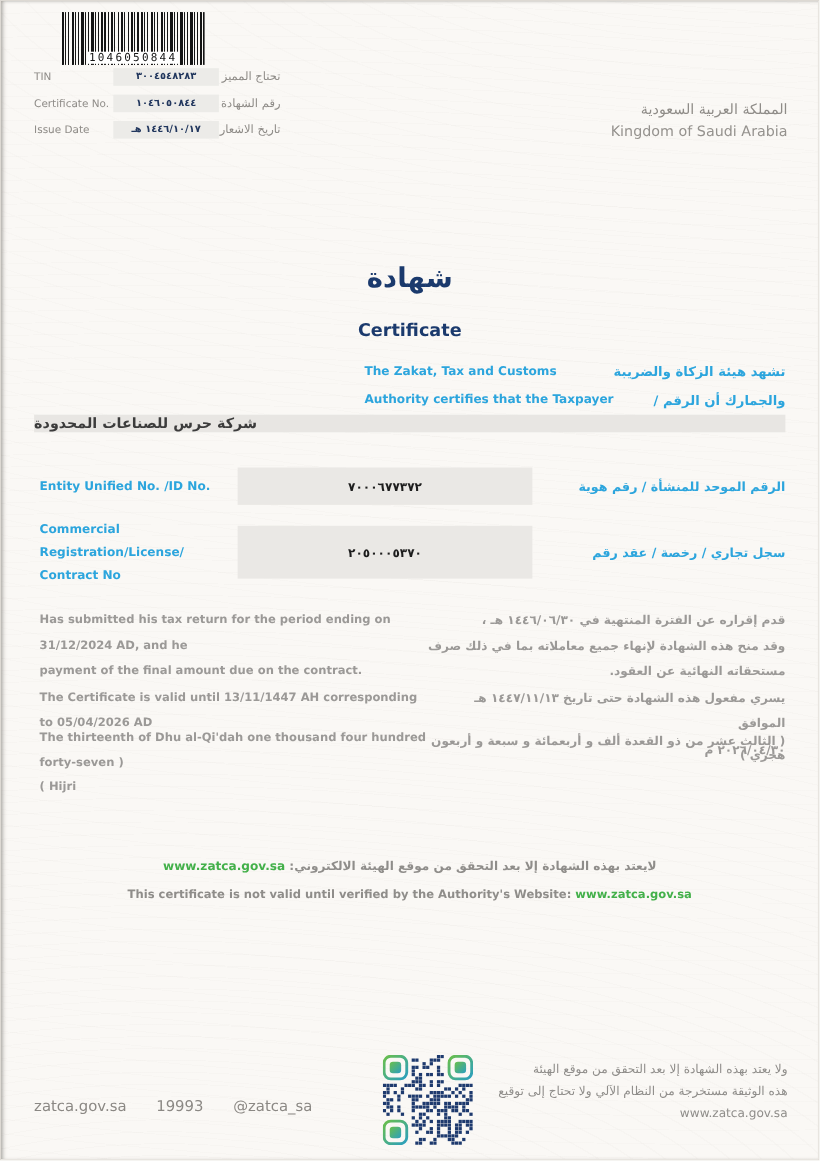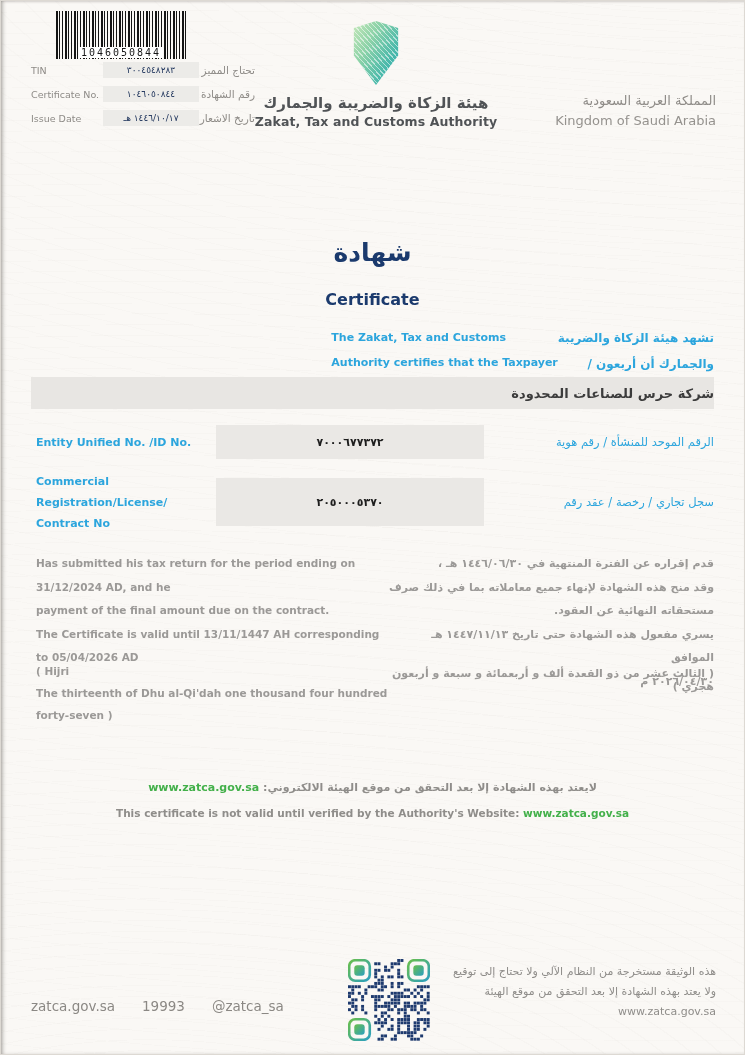--- a/index.html
+++ b/index.html
@@ -31,21 +31,21 @@
     background:#fff; padding:0 2px;
     font-family:"DejaVu Sans Mono","Liberation Mono",monospace;
     font-size:10px; letter-spacing:2px; color:#161616; white-space:nowrap;
   }
 
   .meta { position:absolute; left:30px; top:57px; width:224px; }
   .meta-row { display:flex; align-items:center; height:24px; }
   .meta-label-en { width:72px; font-size:9.5px; color:#8e8b87; }
   .meta-value {
     width:96px; background:#ecebe8; text-align:center;
-    font-size:9px; font-weight:normal; color:#21365d; padding:3px 0;
+    font-size:9px; font-weight:bold; color:#21365d; padding:3px 0;
     direction:rtl;
   }
   .meta-label-ar { flex:1; text-align:right; font-size:10.5px; color:#8e8b87; direction:rtl; }
 
   .logo-block { position:absolute; left:250px; width:250px; top:20px; text-align:center; }
   .shield {
     position:relative; margin:0 auto; width:54px; height:64px;
     clip-path: polygon(50% 0%, 91% 11%, 91% 54%, 50% 100%, 9% 54%, 9% 11%);
     background: linear-gradient(118deg,#cdeabc 2%,#8ed3a8 35%,#46b7ab 72%,#35acb8 100%);
   }
@@ -66,35 +66,35 @@
   .title-en { position:absolute; top:289px; left:0; width:100%; text-align:center;
     font-size:16px; font-weight:bold; color:#1b3a6d; }
 
   
   .certify { position:absolute; top:324px; left:35px; right:30px;
     display:flex; justify-content:flex-end; }
   .certify-en { font-size:11px; font-weight:bold; color:#2ca5dd; line-height:25px; }
   .certify-ar { font-size:12px; font-weight:bold; color:#2ca5dd; line-height:26px;
     text-align:right; direction:rtl; }
 
-  .company-bar { position:absolute; top:376px; left:30px; right:30px; height:32px;
-    background:#e8e6e3; display:flex; align-items:center; justify-content:flex-end; }
+  .company-bar { position:absolute; top:376px; left:30px; right:30px; height:16px;
+    background:#e8e6e3; display:flex; align-items:center; justify-content:flex-start; }
   .company-name { font-size:13px; font-weight:bold; color:#3c3c3c; direction:rtl; }
 
   
   .field-row { position:absolute; left:35px; right:30px; }
   .field-row.r1 { top:424px; height:34px; }
   .field-row.r2 { top:477px; height:48px; }
   .f-label-en { position:absolute; left:0; top:50%; transform:translateY(-50%);
     width:180px; font-size:11px; font-weight:bold; color:#2ca5dd; line-height:21px; }
   .f-box { position:absolute; left:180px; width:268px; top:0; bottom:0;
     background:#eae8e5; display:flex; align-items:center; justify-content:center;
     font-size:11px; font-weight:bold; color:#1d1d1d; direction:rtl; }
   .f-label-ar { position:absolute; right:0; top:50%; transform:translateY(-50%);
-    font-size:11.5px; font-weight:normal; color:#2ca5dd; text-align:right; direction:rtl; }
+    font-size:11.5px; font-weight:bold; color:#2ca5dd; text-align:right; direction:rtl; }
 
   
   .statement { position:absolute; top:551px; left:35px; right:30px;
     display:flex; justify-content:space-between; }
   .statement-en { width:358px; font-size:10.5px; font-weight:bold; color:#9b9997; line-height:23.5px; }
   .statement-ar { width:330px; font-size:11px; font-weight:bold; color:#9b9997;
     line-height:23.5px; text-align:right; direction:rtl; }
 
   .hijri { position:absolute; top:659px; left:35px; right:30px;
     display:flex; justify-content:space-between; }
@@ -136,42 +136,37 @@
       <div class="meta-value">١٠٤٦٠٥٠٨٤٤</div>
       <div class="meta-label-ar">رقم الشهادة</div>
     </div>
     <div class="meta-row">
       <div class="meta-label-en">Issue Date</div>
       <div class="meta-value">١٤٤٦/١٠/١٧ هـ</div>
       <div class="meta-label-ar">تاريخ الاشعار</div>
     </div>
   </div>
 
-  <div class="logo-block">
-    <div class="shield"></div>
-    <div class="authority-ar">هيئة الزكاة والضريبة والجمارك</div>
-    <div class="authority-en">Zakat, Tax and Customs Authority</div>
-  </div>
 
   <div class="kingdom">
     <div class="kingdom-ar">المملكة العربية السعودية</div>
     <div class="kingdom-en">Kingdom of Saudi Arabia</div>
   </div>
 
   <div class="title-ar">شهادة</div>
   <div class="title-en">Certificate</div>
 
   <div class="certify">
     <div class="certify-en">
       <div>The Zakat, Tax and Customs</div>
       <div>Authority certifies that the Taxpayer</div>
     </div>
     <div class="certify-ar">
       <div>تشهد هيئة الزكاة والضريبة</div>
-      <div>والجمارك أن أربعون /</div>
+      <div>والجمارك أن الرقم /</div>
     </div>
   </div>
 
   <div class="company-bar">
     <div class="company-name">شركة حرس للصناعات المحدودة</div>
   </div>
 
   <div class="field-row r1">
     <div class="f-label-en">Entity Unified No. /ID No.</div>
     <div class="f-box">٧٠٠٠٦٧٧٣٧٢</div>
@@ -194,22 +189,22 @@
         <div>قدم إقراره عن الفترة المنتهية في ١٤٤٦/٠٦/٣٠ هـ ،</div>
         <div>وقد منح هذه الشهادة لإنهاء جميع معاملاته بما في ذلك صرف</div>
         <div>مستحقاته النهائية عن العقود.</div>
         <div>يسري مفعول هذه الشهادة حتى تاريخ ١٤٤٧/١١/١٣ هـ الموافق</div>
         <div>٢٠٢٦/٠٤/٣٠ م</div>
       </div>
   </div>
 
   <div class="hijri">
     <div class="hijri-en">
+        <div>The thirteenth of Dhu al-Qi'dah one thousand four hundred forty-seven )</div>
         <div>( Hijri</div>
-        <div>The thirteenth of Dhu al-Qi'dah one thousand four hundred forty-seven )</div>
       </div>
     <div class="hijri-ar">( الثالث عشر من ذو القعدة ألف و أربعمائة و سبعة و أربعون هجري )</div>
   </div>
 
   <div class="verify">
     <div class="verify-ar">
       <span>لايعتد بهذه الشهادة إلا بعد التحقق من موقع الهيئة الالكتروني:</span>
       <span class="green-link">www.zatca.gov.sa</span>
     </div>
     <div class="verify-en">
@@ -435,18 +430,18 @@
         <rect x="1.2" y="1.2" width="20.56" height="20.56" rx="6" fill="none" stroke="url(#qgrad)" stroke-width="2.6"></rect>
         <rect x="6.2799999999999985" y="6.2799999999999985" width="10.4" height="10.4" rx="3" fill="url(#qgrad)"></rect>
         <rect x="60.24000000000001" y="1.2" width="20.56" height="20.56" rx="6" fill="none" stroke="url(#qgrad)" stroke-width="2.6"></rect>
         <rect x="65.32000000000001" y="6.2799999999999985" width="10.4" height="10.4" rx="3" fill="url(#qgrad)"></rect>
         <rect x="1.2" y="60.24000000000001" width="20.56" height="20.56" rx="6" fill="none" stroke="url(#qgrad)" stroke-width="2.6"></rect>
         <rect x="6.2799999999999985" y="65.32000000000001" width="10.4" height="10.4" rx="3" fill="url(#qgrad)"></rect>
       </svg>
   </div>
 
   <div class="footer-note">
+      <div>ولا يعتد بهذه الشهادة إلا بعد التحقق من موقع الهيئة</div>
       <div>هذه الوثيقة مستخرجة من النظام الآلي ولا تحتاج إلى توقيع</div>
-      <div>ولا يعتد بهذه الشهادة إلا بعد التحقق من موقع الهيئة</div>
       <div>www.zatca.gov.sa</div>
     </div>
 
 </div>
 
 </body></html>

